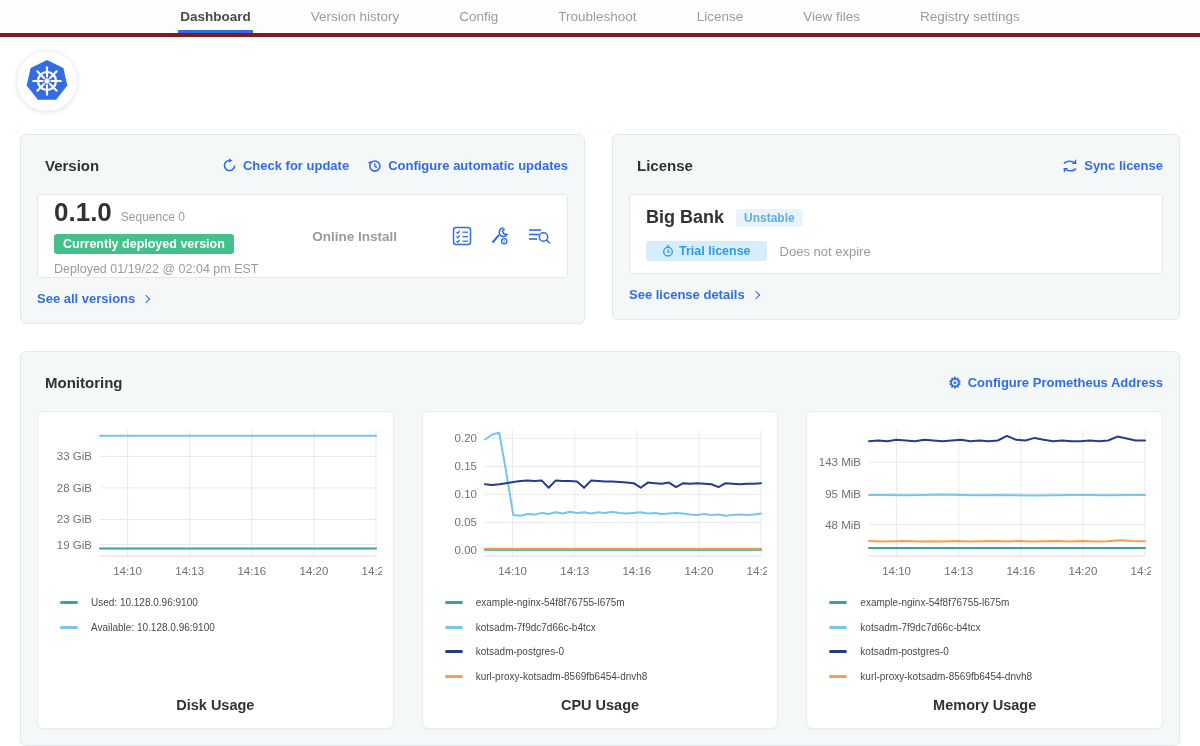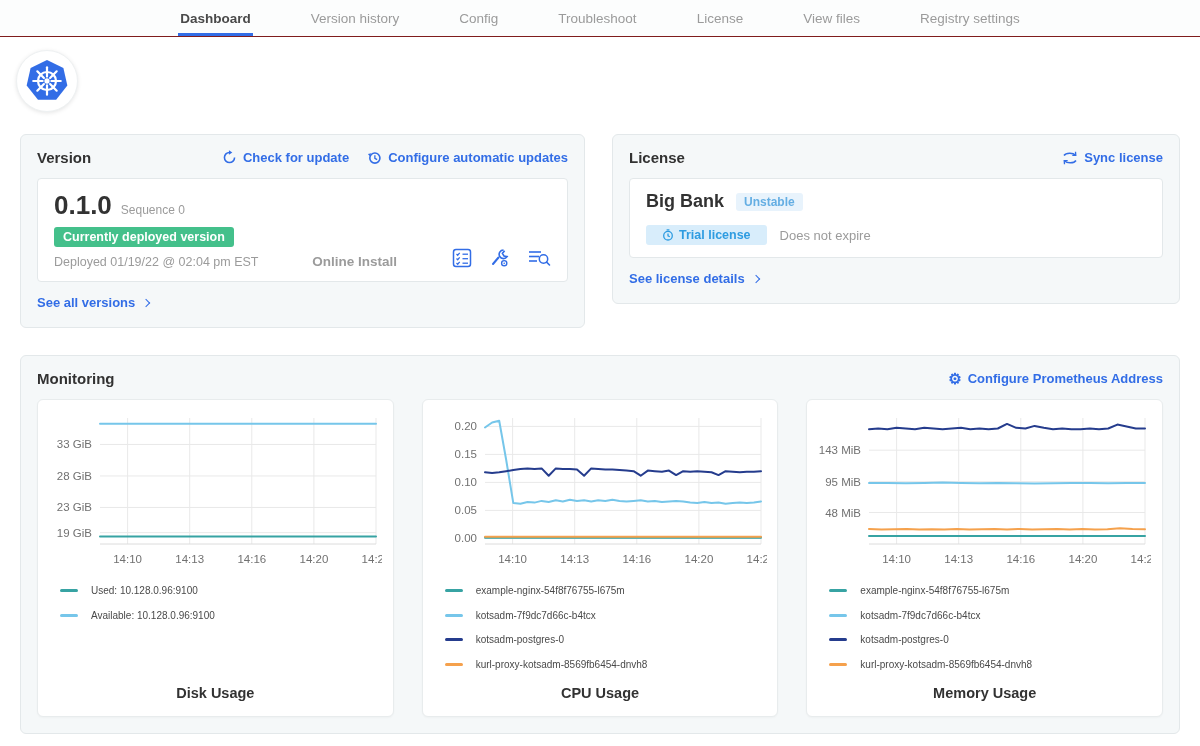--- a/index.html
+++ b/index.html
@@ -2,21 +2,21 @@
 <html><head>
 <meta charset="utf-8">
 <style>
   * { box-sizing: border-box; }
   body {
     margin: 0; width: 1200px; height: 746px; overflow: hidden;
     background: #fff; color: #323232;
     font-family: "Liberation Sans", sans-serif;
   }
   
-  .top-nav { height: 37px; background: #fcfdfd; border-bottom: 1px solid #7f1d1d;
+  .top-nav { height: 37px; background: #fcfdfd; border-bottom: 4px solid #7f1d1d;
              display: flex; justify-content: center; }
   .nav-tab { font-size: 13.5px; color: #9b9b9b; margin: 0 28px; padding: 0 2px;
              display: flex; align-items: center; cursor: pointer; height: 100%;
              border-bottom: 3px solid transparent; padding-top: 3px; }
   .nav-tab.active { color: #4a4a4a; font-weight: 600; border-bottom-color: #326de6; }
   
   .app-header { display: flex; align-items: flex-start; gap: 15px; padding: 13px 20px 0 16px; }
   .k8s-badge { width: 62px; height: 62px; border-radius: 50%; background: #fff;
                border: 1px solid #eef1f2; box-shadow: 0 1px 4px rgba(0,0,0,.10);
                display: flex; align-items: center; justify-content: center; }
@@ -28,25 +28,25 @@
   .blue-link { color: #326de6; font-size: 13px; font-weight: 600; cursor: pointer;
                text-decoration: none; display: inline-flex; align-items: center; gap: 6px; }
   .blue-link svg { flex: none; }
   
   .cards-row { display: flex; gap: 27px; margin: 22px 20px 0; align-items: flex-start; }
   .panel { background: #f5f8f9; border: 1px solid #e3e8ea; border-radius: 6px;
            padding: 14px 16px 16px; }
   .version-panel { width: 565px; flex: none; }
   .license-panel { flex: 1; }
   .panel-head { display: flex; justify-content: space-between; align-items: center; margin-bottom: 12px; }
-  .panel-head h2 { margin: 0; font-size: 15px; font-weight: 700; color: #323232; }
+  .panel-head h2 { margin: 8px; font-size: 15px; font-weight: 700; color: #323232; }
   .head-links { display: flex; gap: 18px; }
   .inner-card { background: #fff; border: 1px solid #e3e8ea; border-radius: 4px; padding: 12px 16px; }
   
-  .version-panel .inner-card { display: flex; align-items: flex-end; height: 104px; }
+  .version-panel .inner-card { display: flex; align-items: center; height: 84px; }
   .ver-num-row { display: flex; align-items: baseline; gap: 9px; }
   .ver-num { font-size: 26px; font-weight: 700; color: #323232; }
   .ver-seq { font-size: 12px; color: #9b9b9b; }
   .green-badge { display: inline-block; background: #44c08b; color: #fff; font-size: 12.5px;
                  font-weight: 600; padding: 3px 9px; border-radius: 3px; margin: 6px 0 8px; }
   .deployed-at { margin: 0; font-size: 12.5px; color: #9b9b9b; }
   .ver-mid { flex: 1; text-align: center; color: #9b9b9b; font-size: 13.5px; font-weight: 600; }
   .ver-actions { display: flex; gap: 16px; align-items: center; }
   .icon-btn { cursor: pointer; display: flex; }
   .see-link { margin-top: 13px; }

